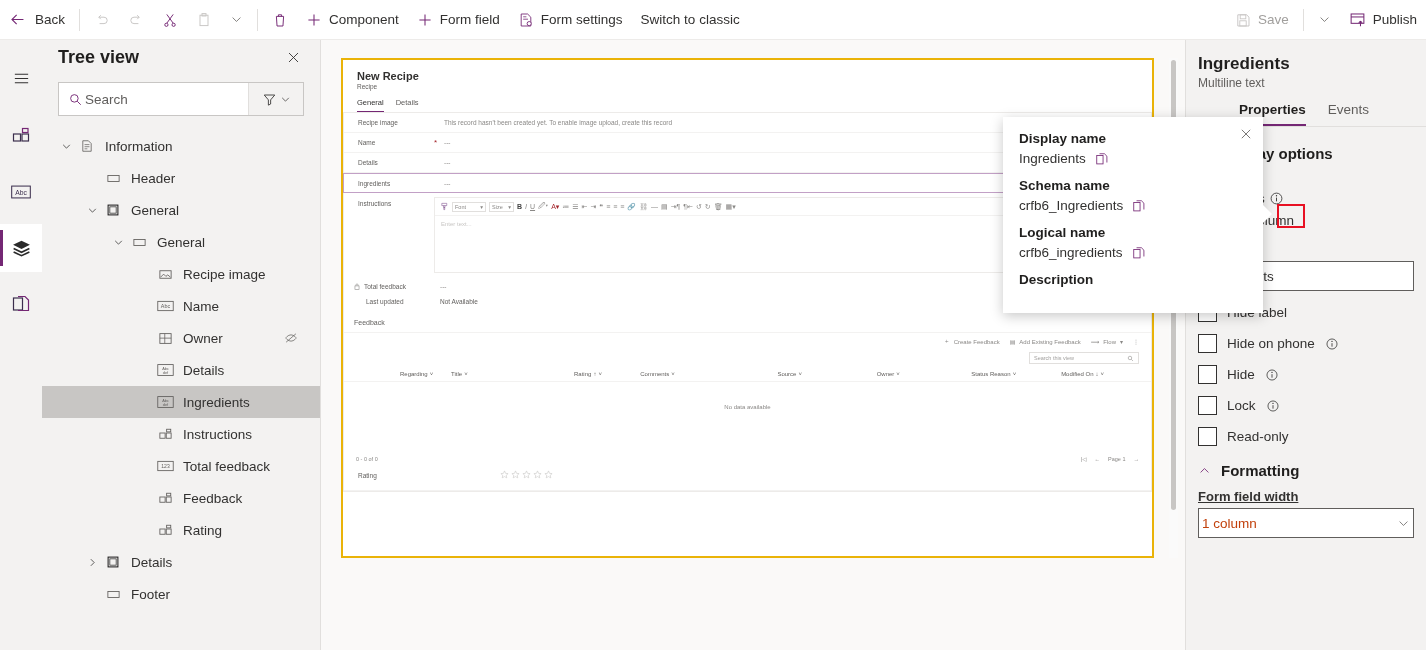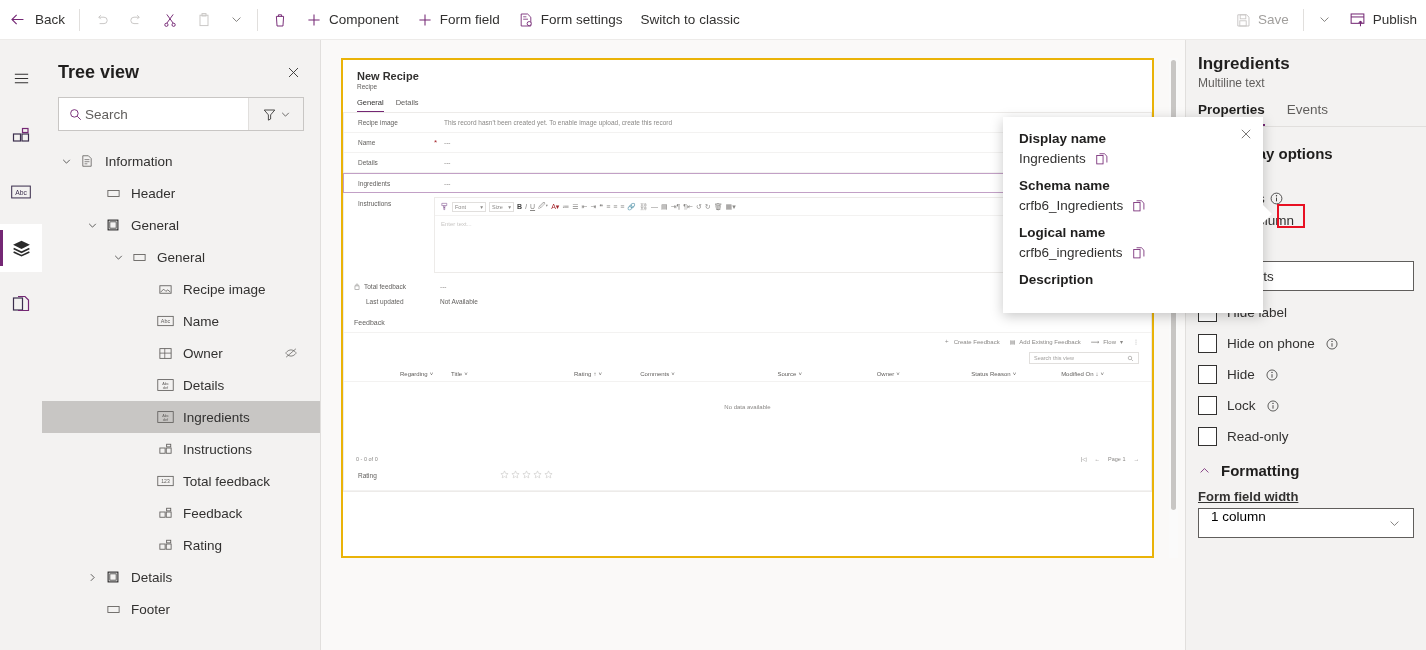--- a/index.html
+++ b/index.html
@@ -56,21 +56,21 @@
 
   
   .treeview {
     position: absolute; top: 40px; left: 42px; width: 279px; height: 610px;
     background: #f3f2f1;
     border-right: 1px solid #e1dfdd;
     z-index: 18;
   }
   .tv-head {
     display: flex; align-items: center; justify-content: space-between;
-    padding: 22px 16px 6px 16px;
+    padding: 7px 16px 6px 16px;
   }
   .tv-title { font-size: 18px; font-weight: 600; color: #201f1e; }
   .tv-close { cursor: pointer; padding: 3px; display: flex; }
   .tv-searchrow {
     display: flex; margin: 8px 16px 10px 16px;
     border: 1px solid #c8c6c4; height: 34px; background: #ffffff;
   }
   .tv-searchbox {
     flex: 1; display: flex; align-items: center; 
     padding: 0 9px; background: #ffffff;
@@ -176,40 +176,40 @@
     position: absolute; top: 40px; right: 0; width: 241px; height: 610px;
     background: #f3f2f1;
     border-left: 1px solid #e1dfdd;
     z-index: 15;
   }
   .pr-head { padding: 14px 12px 0 12px; }
   .pr-title { font-size: 17px; font-weight: 600; color: #201f1e; line-height: 20px; }
   .pr-sub { font-size: 12px; color: #605e5c; margin-top: 2px; }
   .pr-tabs { display: flex; gap: 22px; margin-top: 12px; padding: 0 12px; font-size: 13.5px; }
   .pr-tab { padding-bottom: 7px; cursor: pointer; color: #605e5c; }
-  .pr-tab.active { color: #201f1e; font-weight: 600; border-bottom: 2px solid #742774; }
+  .pr-tab.active { color: #201f1e; font-weight: 600; border-bottom: 2px solid #742774; margin-left: 41px; }
   .pr-divider { height: 1px; background: #e1dfdd; }
   .pr-body { padding: 10px 12px 0 12px; }
   .pr-sec {
     display: flex; align-items: center; gap: 10px;
     font-size: 15px; font-weight: 600; color: #201f1e;
     margin: 8px 0 10px 0; cursor: pointer;
   }
   .pr-flabel { font-size: 13px; color: #323130; margin: 10px 0 4px 0; display: flex; align-items: center; gap: 6px; text-decoration: underline; }
   .pr-input {
     width: 100%; height: 30px; border: 1px solid #605e5c; background: #fff;
     font-size: 13.5px; color: #323130; padding: 0 8px;
     font-family: "Liberation Sans", sans-serif; outline: none;
   }
   .pr-check { display: flex; align-items: center; gap: 10px; margin: 12px 0; font-size: 13.5px; color: #323130; cursor: pointer; }
   .pr-box { width: 19px; height: 19px; border: 1px solid #323130; background: #fff; flex: none; }
   .pr-select {
     width: 100%; height: 30px; border: 1px solid #605e5c; background: #fff;
-    display: flex; justify-content: space-between;
-    padding: 0 12px; font-size: 13.5px; color: #000000; cursor: pointer;
+    display: flex; align-items: center; justify-content: space-between;
+    padding: 0 3px; font-size: 13.5px; color: #c2410c; cursor: pointer;
   }
   .pr-linkrow { display: flex; align-items: center; gap: 4px; font-size: 13.5px; color: #323130; }
   .pr-link { color: #323130; }
 
   
   .hl-box {
     position: absolute; left: 1277px; top: 204px;
     width: 28px; height: 24px;
     border: 2px solid #e81123; z-index: 22; pointer-events: none;
   }

